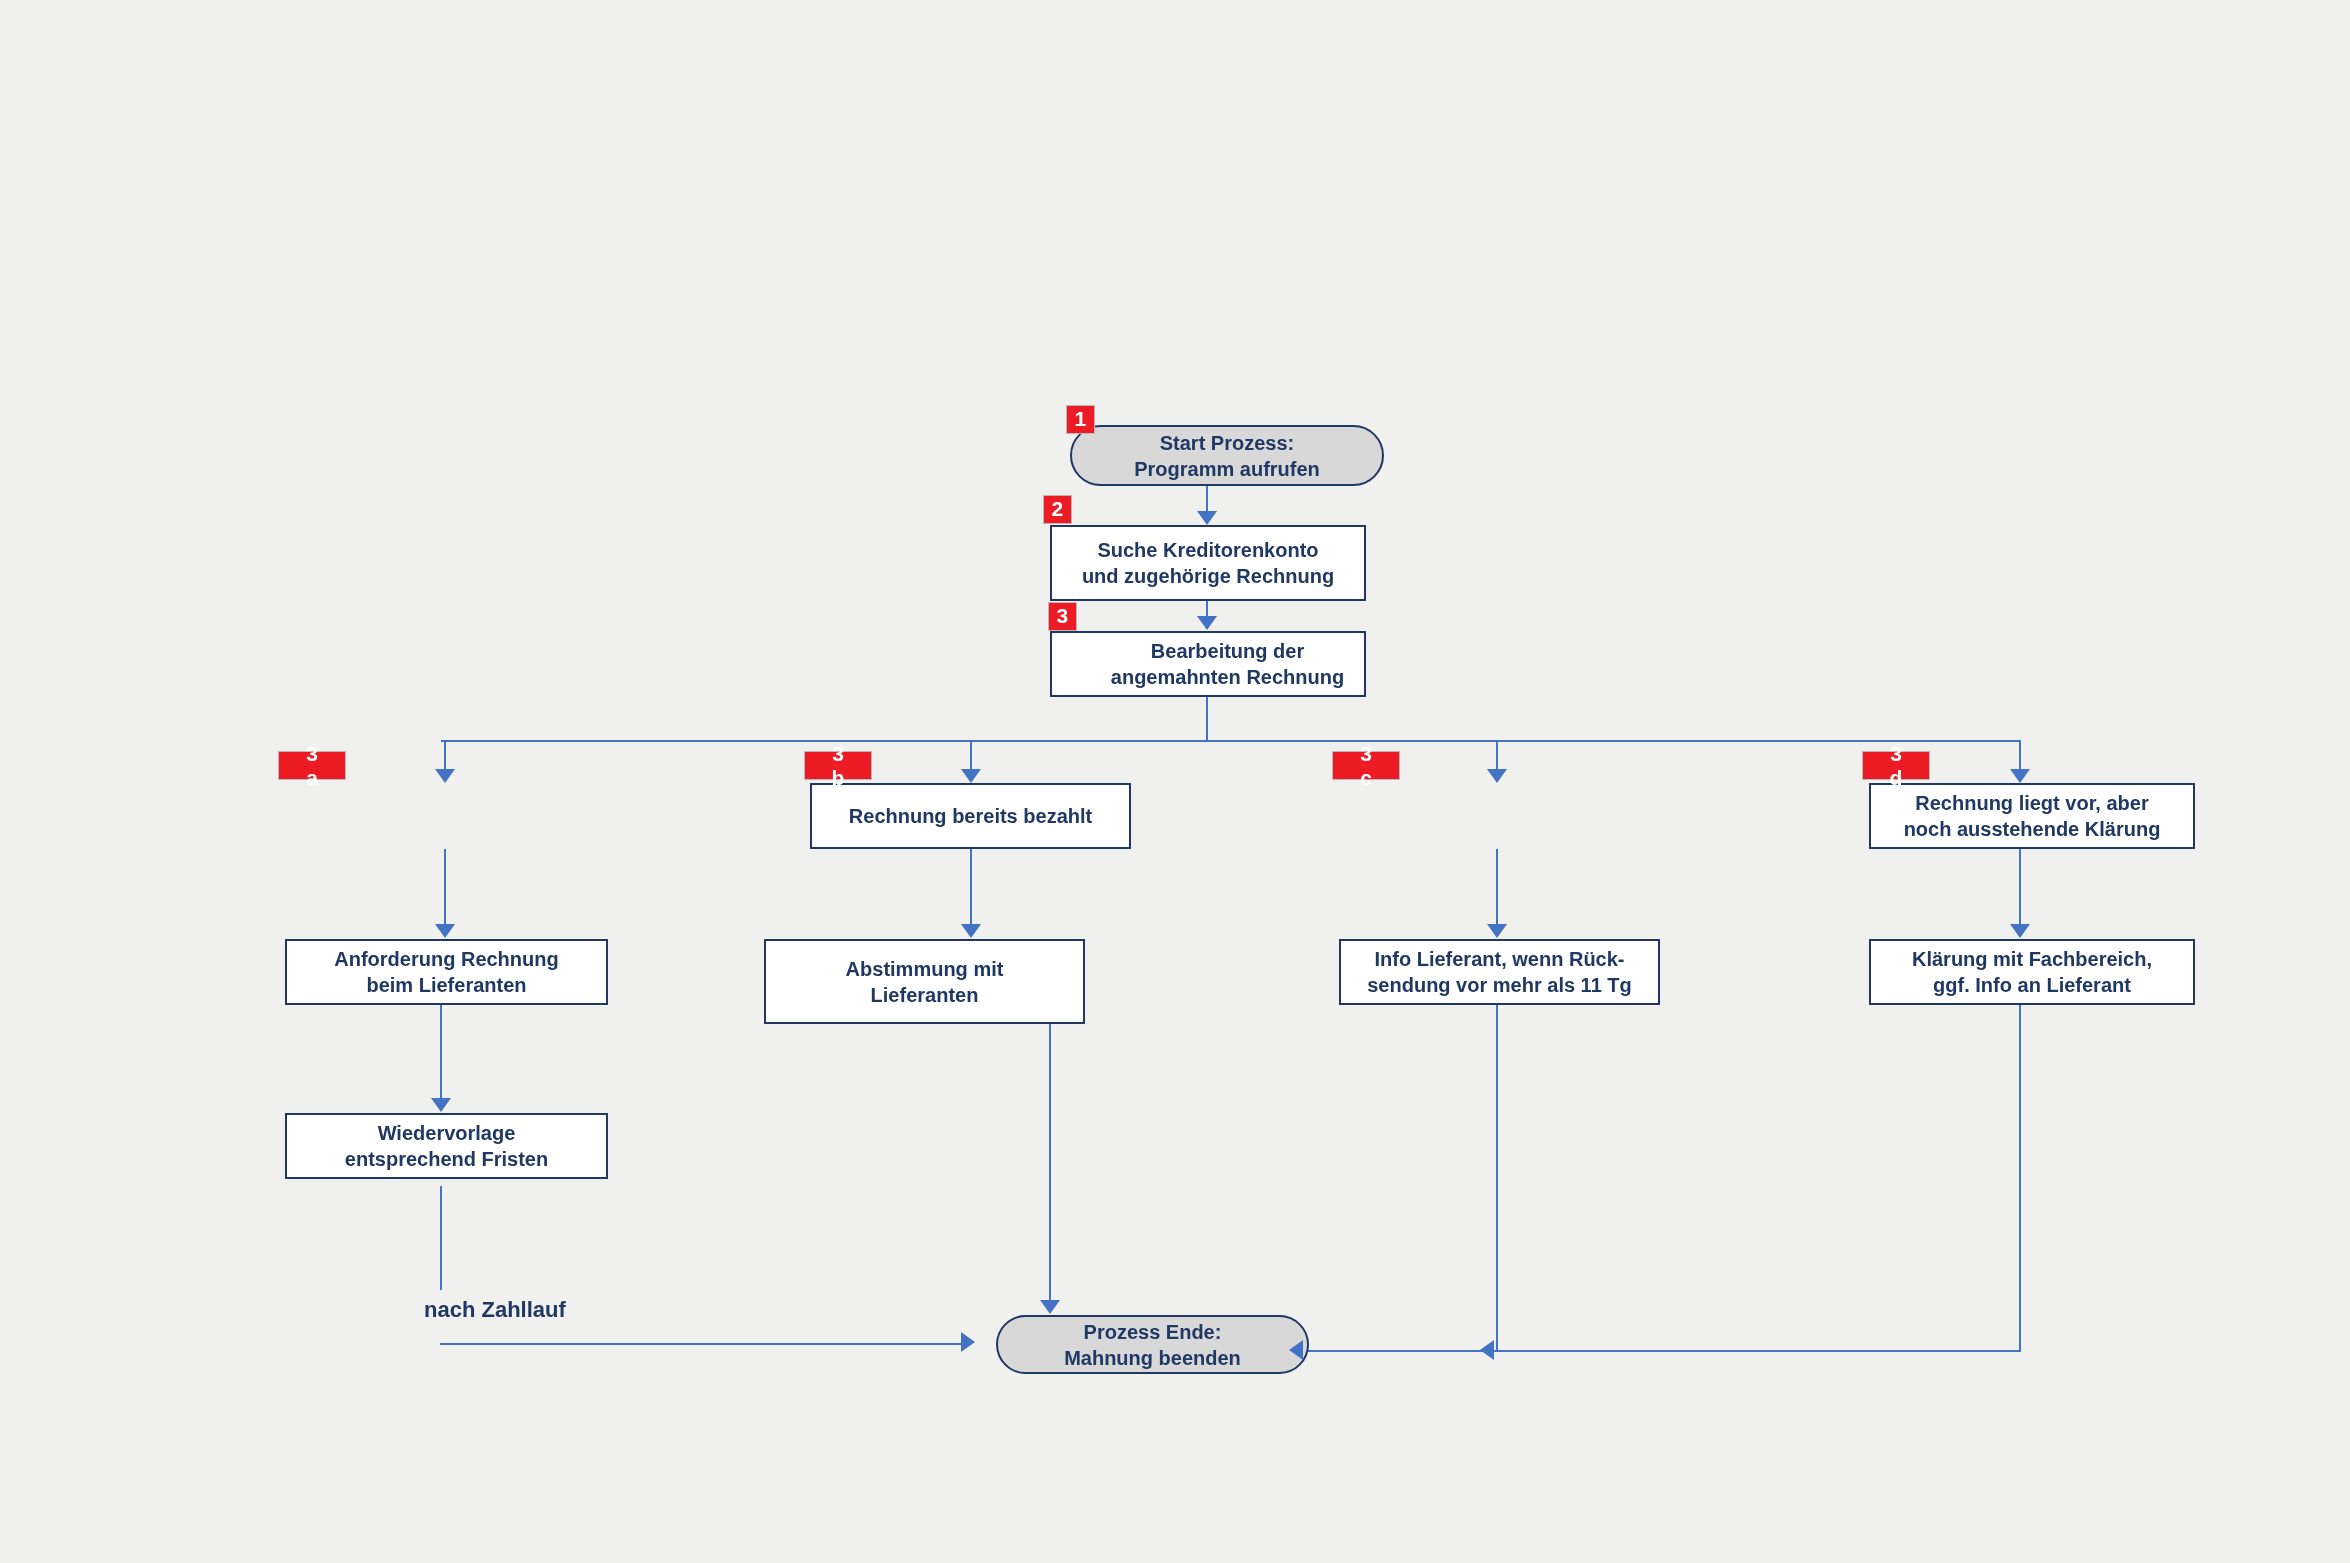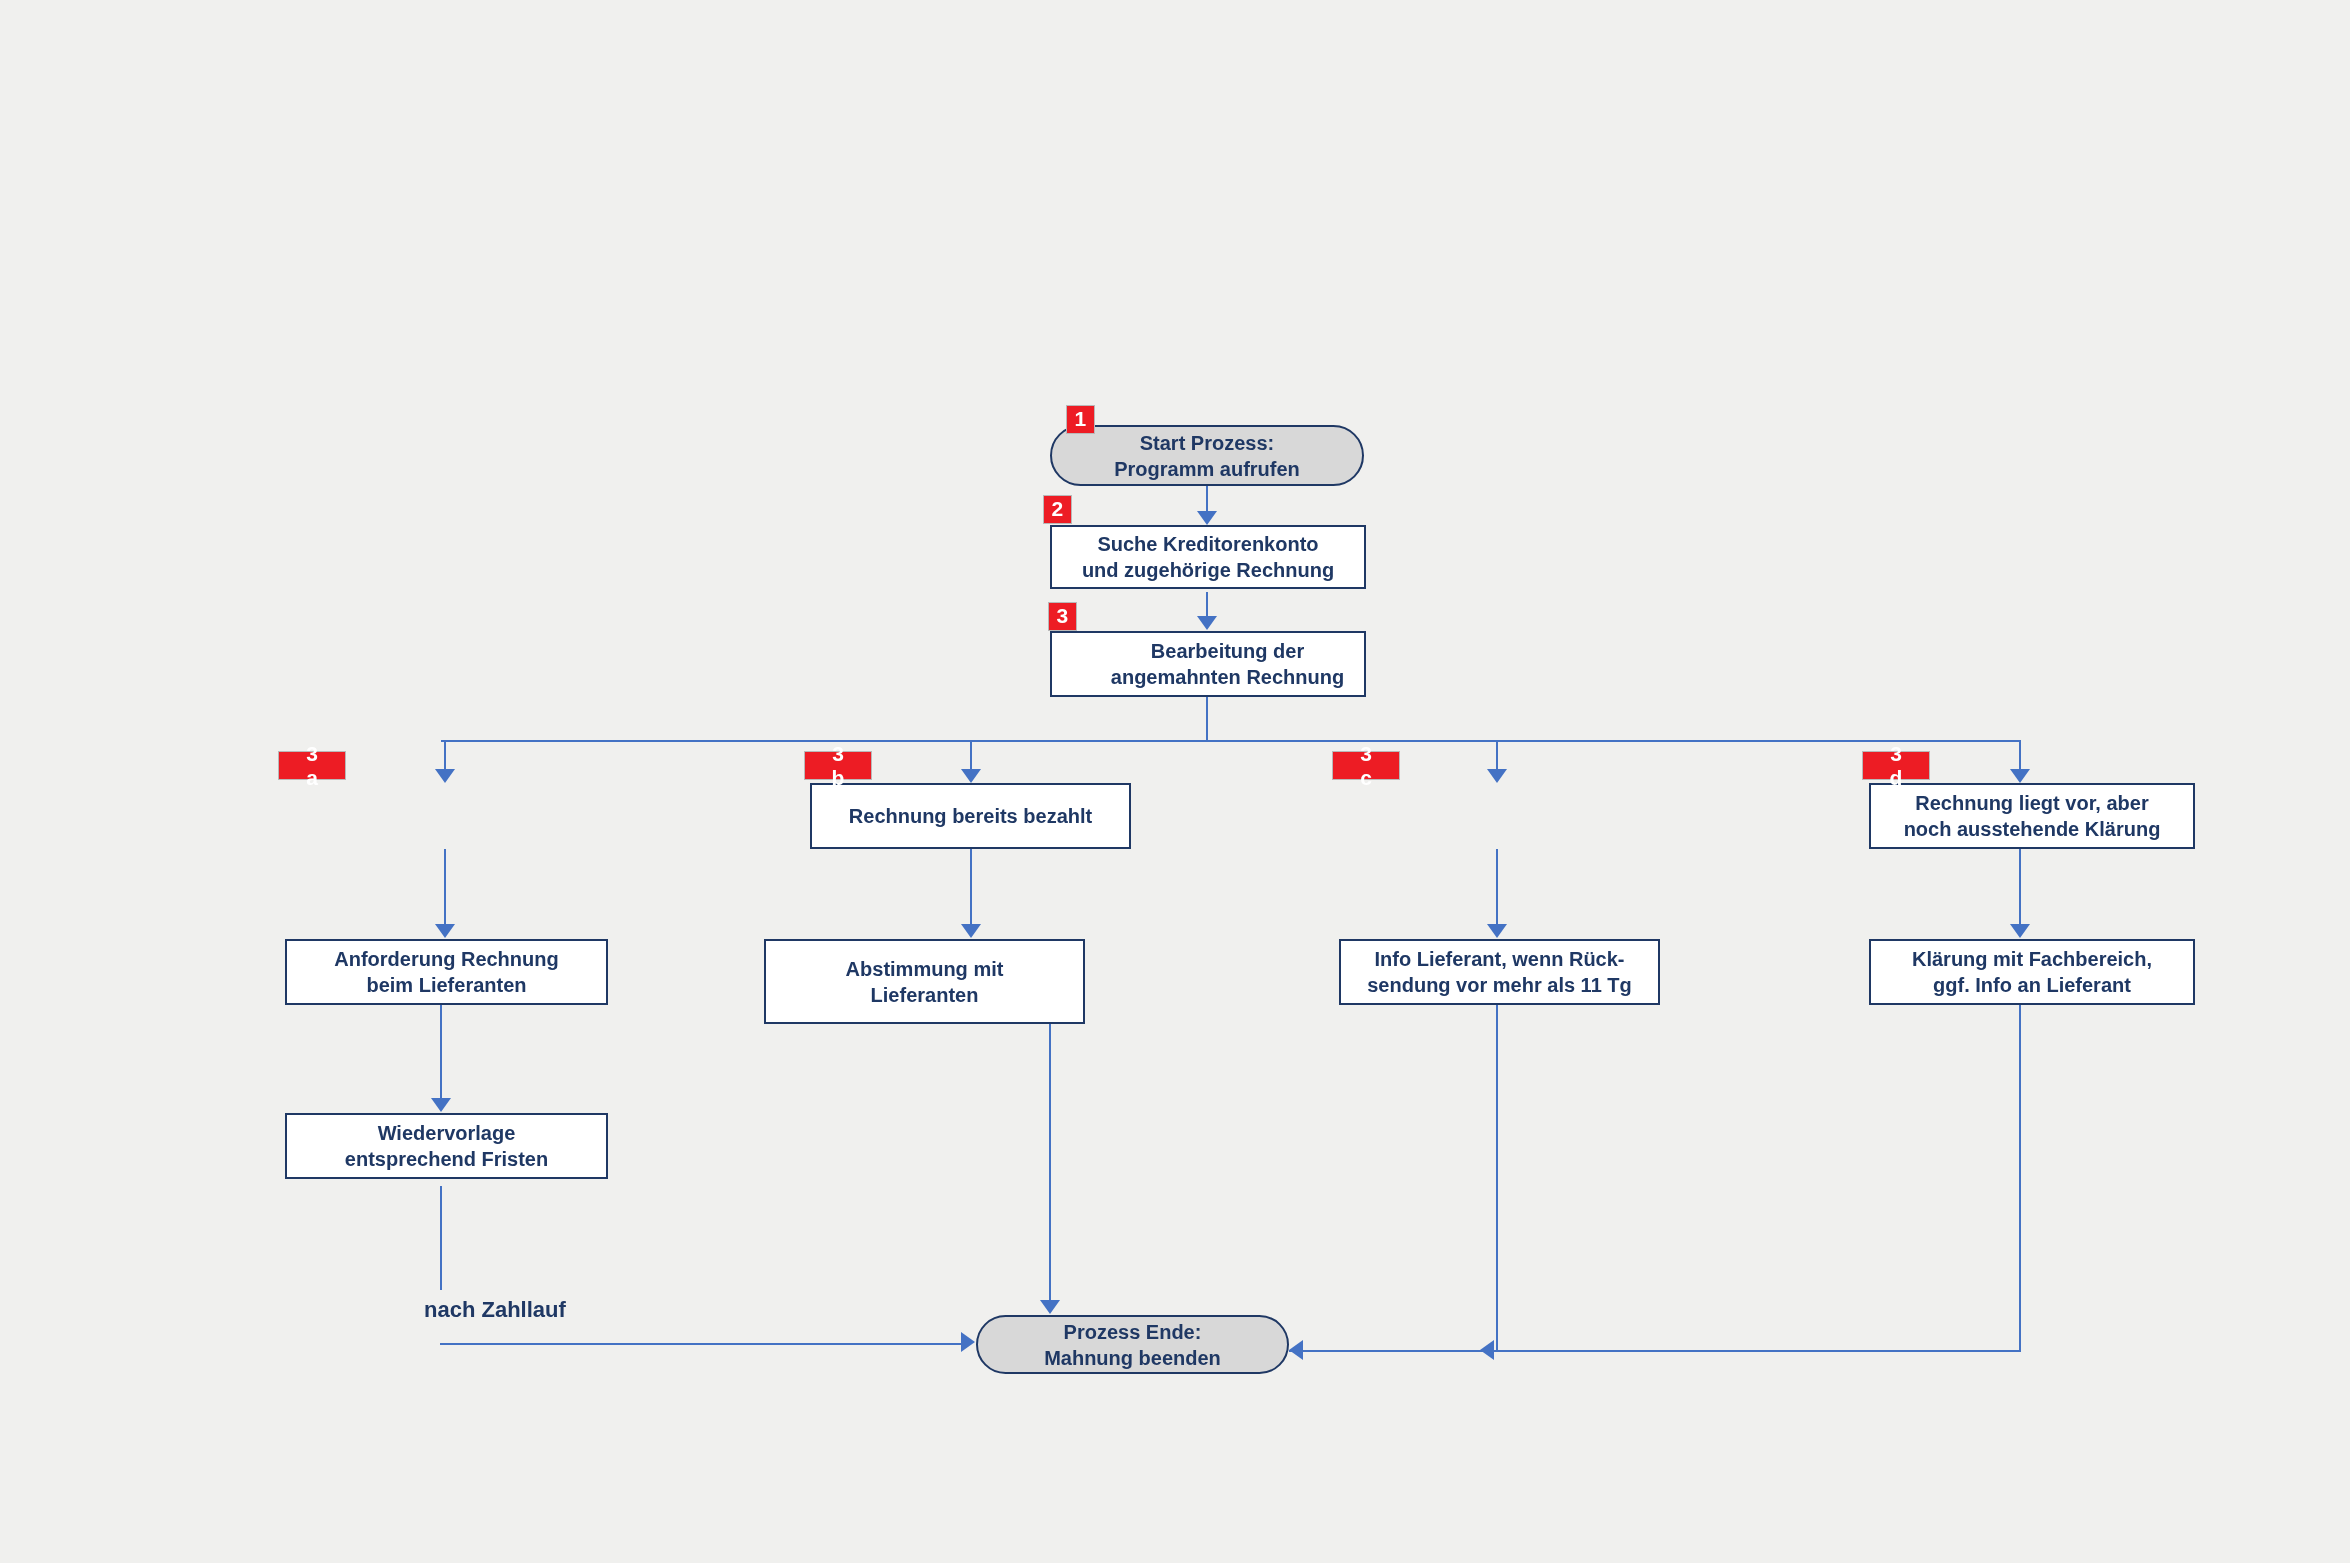--- a/index.html
+++ b/index.html
@@ -18,21 +18,21 @@
   .box{
     position:absolute;background:#ffffff;border:2.8px solid #1f3864;
     color:#1f3864;font-weight:700;font-size:20px;line-height:26px;
     display:flex;align-items:center;justify-content:center;text-align:center;
     white-space:pre-line;z-index:1;box-sizing:border-box;
   }
   .pill{
     position:absolute;background:#d8d8d8;border:2.8px solid #1f3864;border-radius:37px;
     color:#1f3864;font-weight:700;font-size:20px;line-height:26px;
     display:flex;align-items:center;justify-content:center;text-align:center;
-    white-space:pre-line;z-index:1;box-sizing:border-box;
+    white-space:pre-line;z-index:1;box-sizing:border-box;margin-left:20px;
   }
   .badge{
     position:absolute;background:#ed1c24;border:1.8px solid #b9b9b9;
     color:#ffffff;font-weight:700;font-size:21px;z-index:3;box-sizing:border-box;
   }
   .badge.sq{width:28.5px;height:28.5px;display:flex;align-items:center;justify-content:center;}
   .badge.wide{width:68px;height:29px;}
   .badge.wide span{
     position:absolute;left:0;right:0;top:50%;transform:translateY(-50%);
     text-align:center;white-space:pre-line;line-height:24px;
@@ -109,21 +109,21 @@
     <span>1</span>
   </div>
   <div class="pill" style="left:1050px;top:425px;width:314px;height:61px;">
     <span>Start Prozess:
 Programm aufrufen</span>
   </div>
 
   <div class="badge sq" style="left:1043px;top:495px;">
     <span>2</span>
   </div>
-  <div class="box" style="left:1050px;top:525px;width:316px;height:64px;">
+  <div class="box" style="left:1050px;top:525px;width:316px;height:76px;">
     <span>Suche Kreditorenkonto
 und zugehörige Rechnung</span>
   </div>
 
   <div class="badge sq" style="left:1048px;top:602px;">
     <span>3</span>
   </div>
   <div class="box" style="left:1050px;top:631px;width:316px;height:66px;padding-left:39px;">
     <span>Bearbeitung der
 angemahnten Rechnung</span>

